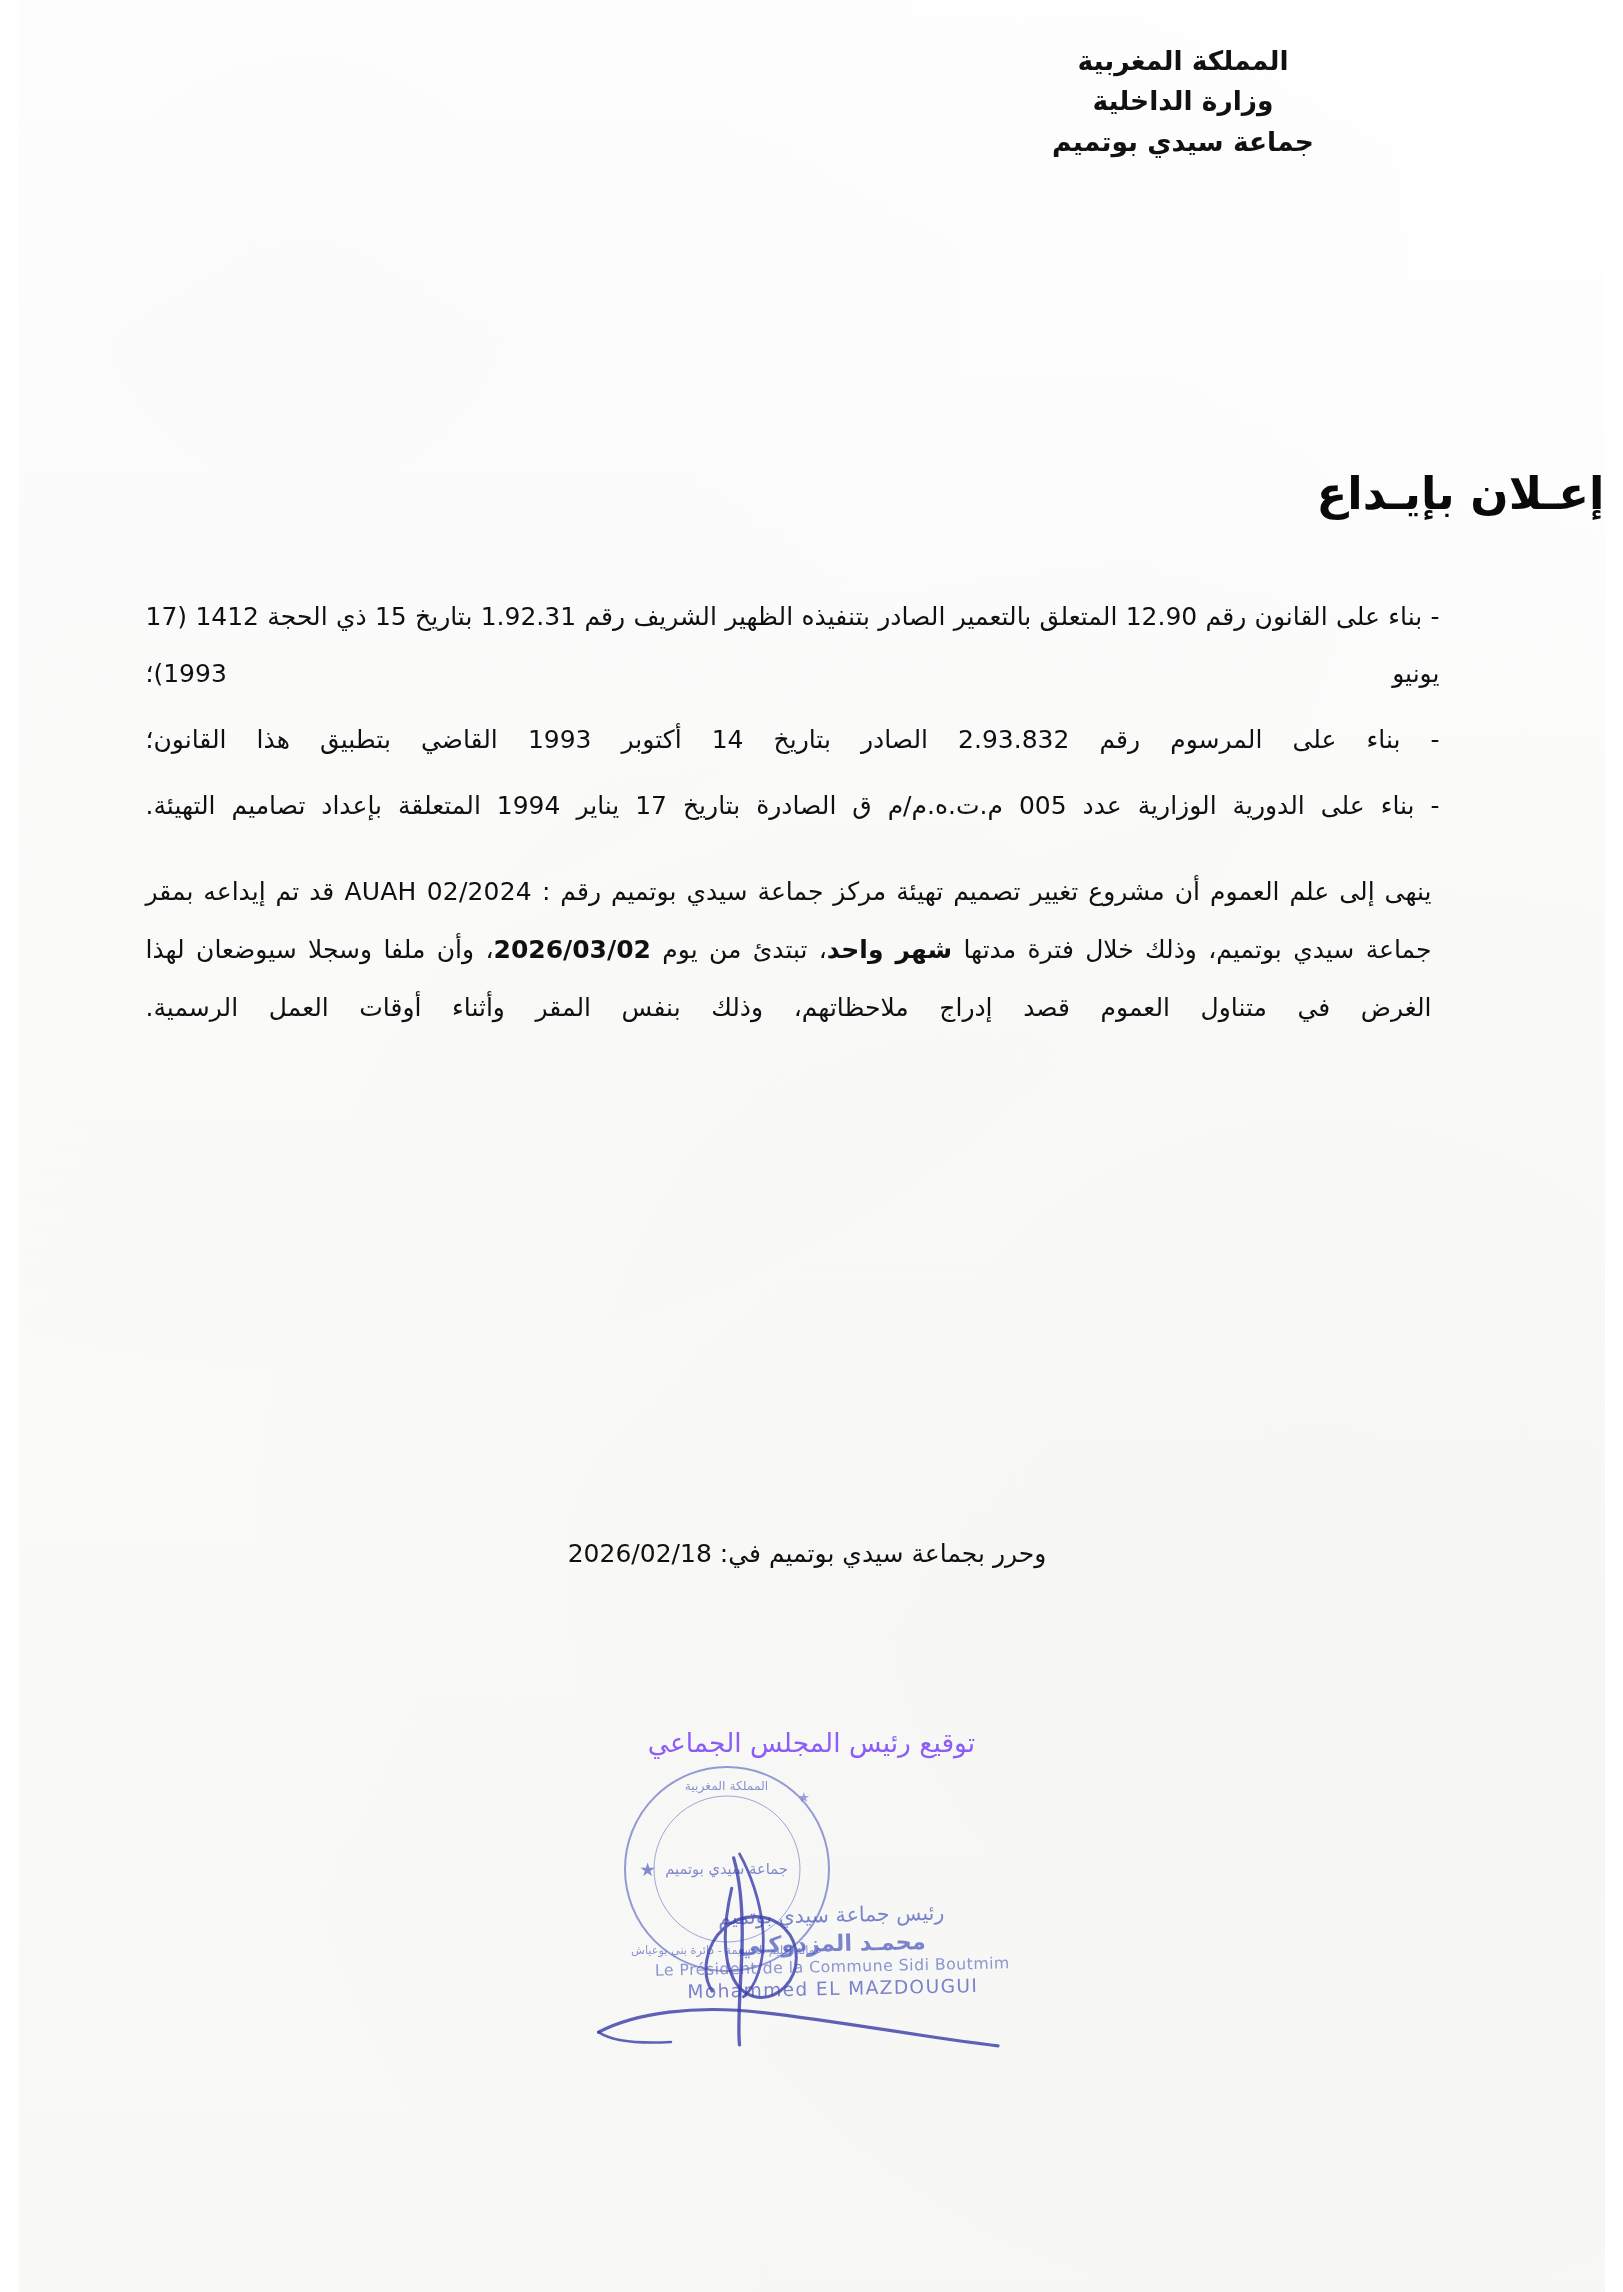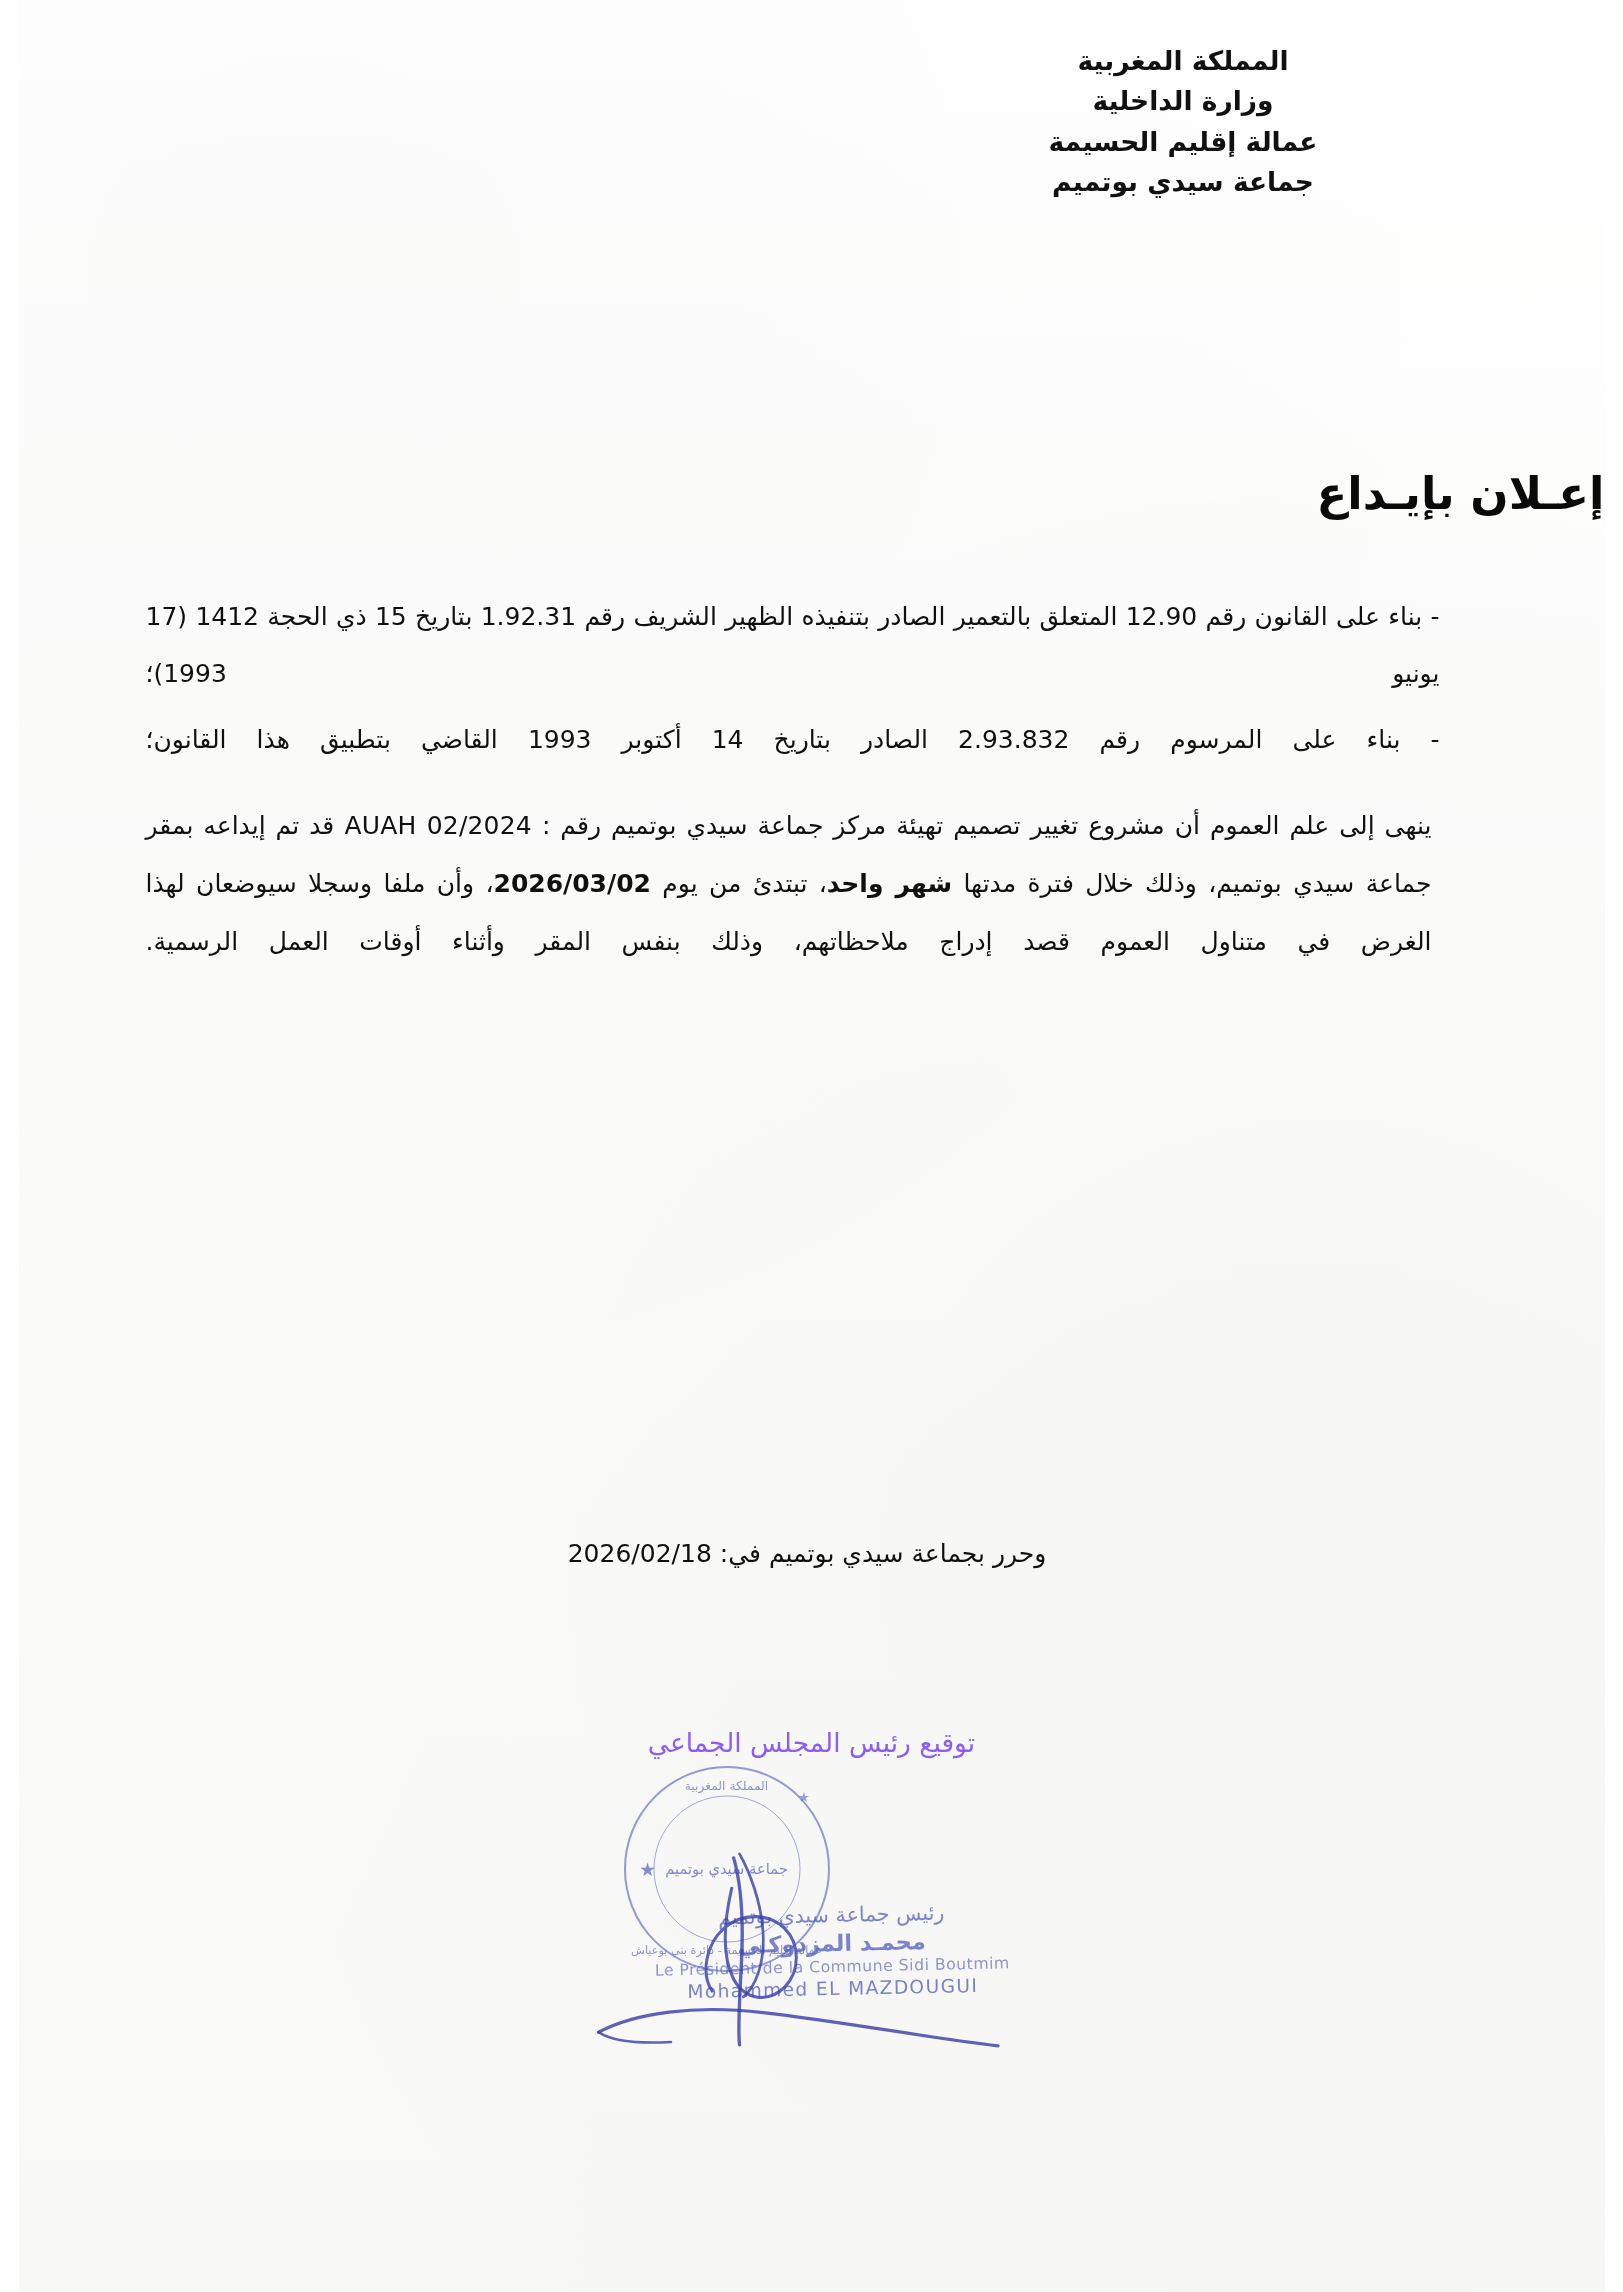--- a/index.html
+++ b/index.html
@@ -238,30 +238,30 @@
 </style>
 </head>
 <body>
 
 <div class="page">
   <div class="content">
 
     <div class="header">
       <div class="hline">المملكة المغربية</div>
       <div class="hline">وزارة الداخلية</div>
-      <div class="hline">عمالة إقليم الحسيمة</div>
       <div class="hline">جماعة سيدي بوتميم</div>
     </div>
 
     <div class="title">إعـلان بإيـداع</div>
 
     <div class="body">
 
       <p class="clause">- بناء على القانون رقم 12.90 المتعلق بالتعمير الصادر بتنفيذه الظهير الشريف رقم 1.92.31 بتاريخ 15 ذي الحجة 1412 (17 يونيو 1993)؛</p>
       <p class="clause">- بناء على المرسوم رقم 2.93.832 الصادر بتاريخ 14 أكتوبر 1993 القاضي بتطبيق هذا القانون؛</p>
+      <p class="clause">- بناء على الدورية الوزارية عدد 005 م.ت.ه.م/م ق الصادرة بتاريخ 17 يناير 1994 المتعلقة بإعداد تصاميم التهيئة.</p>
 
       <p class="main-para">
         <span>ينهى إلى علم العموم أن مشروع تغيير تصميم تهيئة مركز جماعة سيدي بوتميم رقم : AUAH 02/2024 قد تم إيداعه بمقر جماعة سيدي بوتميم، وذلك خلال فترة مدتها </span><b>شهر واحد</b><span>، تبتدئ من يوم </span><b>2026/03/02</b><span>، وأن ملفا وسجلا سيوضعان لهذا الغرض في متناول العموم قصد إدراج ملاحظاتهم، وذلك بنفس المقر وأثناء أوقات العمل الرسمية.</span>
       </p>
     </div>
 
     <div class="closing">وحرر بجماعة سيدي بوتميم في: 2026/02/18</div>
 
     <div class="sig-block">
       <div class="sig-caption">توقيع رئيس المجلس الجماعي</div>

